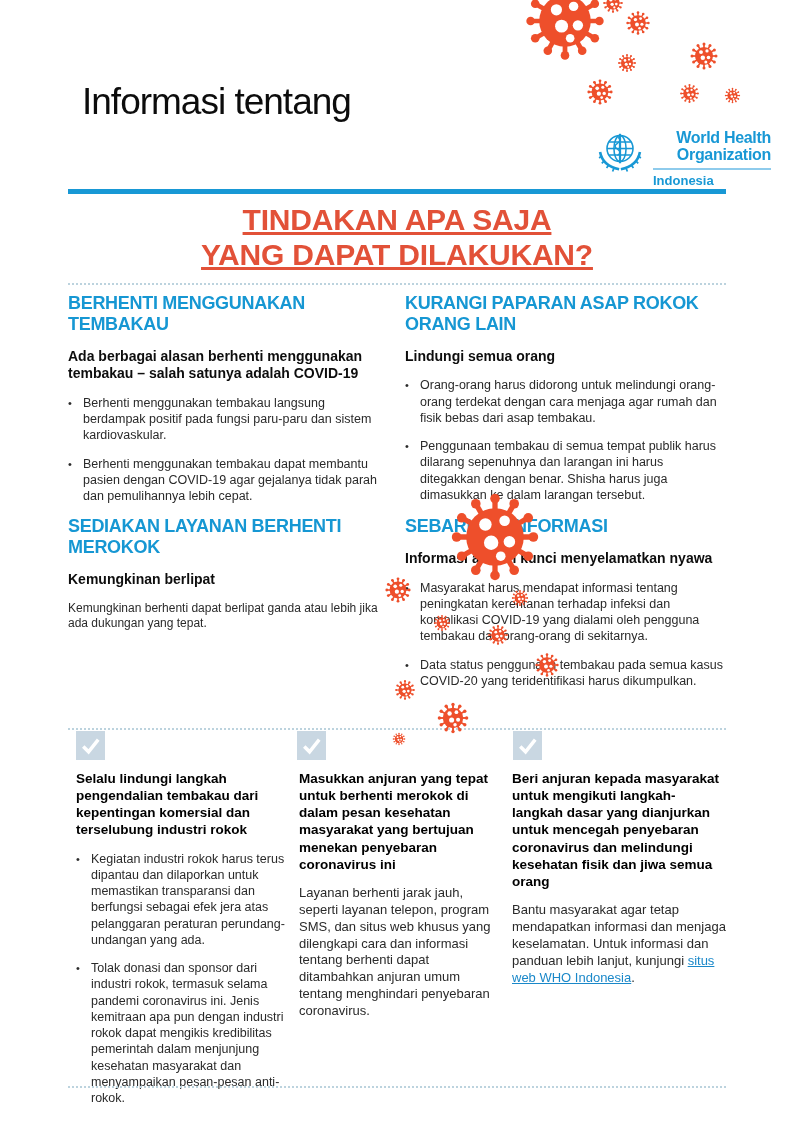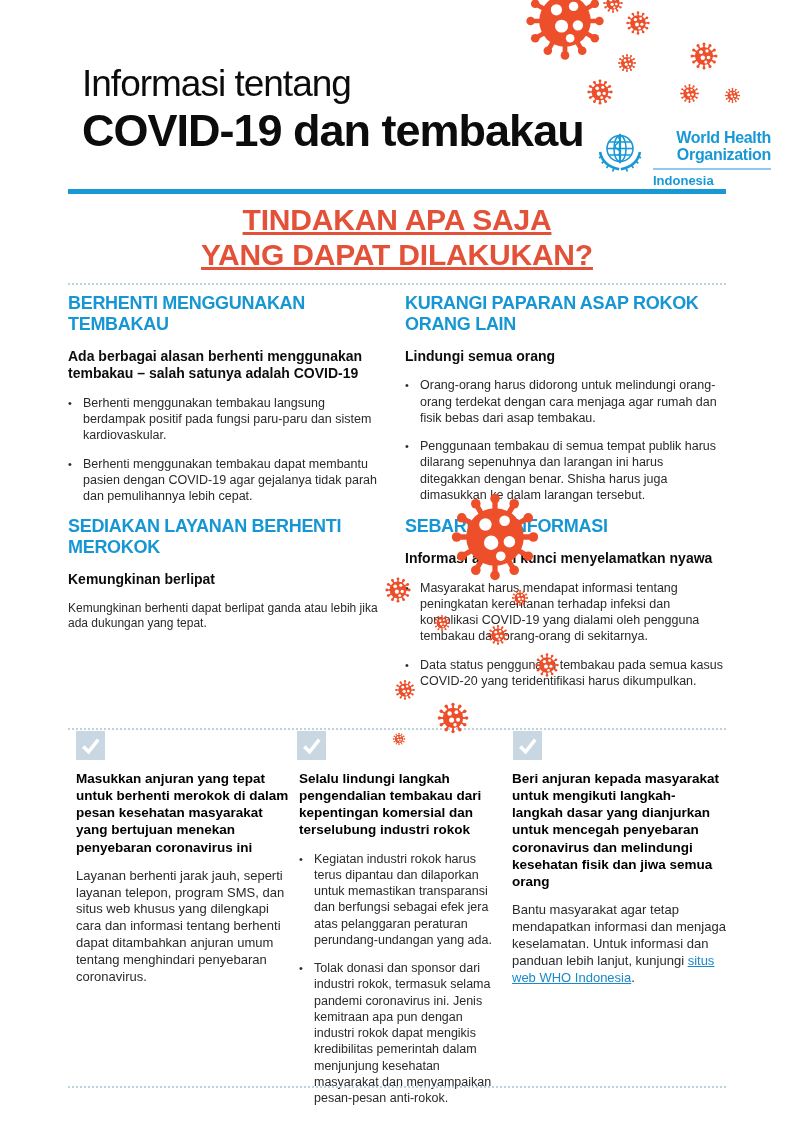--- a/index.html
+++ b/index.html
@@ -1,20 +1,20 @@
 <!DOCTYPE html>
 <html><head>
 <meta charset="utf-8">
 <style>
   html,body{margin:0;padding:0;background:#ffffff;}
   .page{position:relative;width:794px;height:1123px;background:#fff;overflow:hidden;
         font-family:"Liberation Sans", sans-serif;color:#2a2a2a;}
 
   
-  .header-title{position:absolute;left:82px;top:62px;color:#0c0c0c;letter-spacing:-1px;}
+  .header-title{position:absolute;left:82px;top:80px;color:#0c0c0c;letter-spacing:-1px;}
   .header-title .t1{font-size:37px;font-weight:400;line-height:1.2;}
   .header-title .t2{font-size:45px;font-weight:700;line-height:1.1;}
   .who-logo{position:absolute;left:594px;top:126px;width:190px;display:flex;}
   .who-emblem{width:52px;height:52px;flex:0 0 52px;}
   .who-text{margin-left:7px;padding-top:4px;}
   .who-text .org{color:#1898d5;font-size:16px;font-weight:700;line-height:1.05;letter-spacing:-0.3px;text-align:right;}
   .who-divider{height:2px;background:#8ecbec;width:118px;margin:4px 0 3px 0;}
   .who-text .country{color:#1898d5;font-size:13px;font-weight:700;}
   .blue-bar{position:absolute;left:68px;top:189px;width:658px;height:5px;background:#1898d5;}
 
@@ -47,21 +47,20 @@
   
   .virus{position:absolute;pointer-events:none;}
 </style>
 </head>
 <body>
 
 <div class="page">
 
   <div class="header-title">
     <div class="t1">Informasi tentang</div>
-    <div class="t2">COVID-19 dan tembakau</div>
   </div>
 
   <div class="who-logo">
     <svg class="who-emblem" viewBox="0 0 60 60">
       <g stroke="#1898d5" fill="none" stroke-width="1.8">
         <circle cx="30" cy="26" r="15"></circle>
         <path d="M15 26 h30"></path>
         <path d="M17.5 18.5 h25 M17.5 33.5 h25"></path>
         <ellipse cx="30" cy="26" rx="7" ry="15"></ellipse>
       </g>
@@ -129,31 +128,31 @@
     <path d="M7.5 16 l5.5 5.5 L23 9" stroke="#fff" stroke-width="3.6" fill="none"></path>
   </svg>
   <svg class="check-icon" style="left:513px;top:731px;" viewBox="0 0 30 30">
     <rect width="30" height="30" fill="#c9d7e2"></rect>
     <path d="M7.5 16 l5.5 5.5 L23 9" stroke="#fff" stroke-width="3.6" fill="none"></path>
   </svg>
 
   <div class="actions">
 
     <div class="act">
-      <p class="action-heading">Masukkan anjuran yang tepat untuk berhenti merokok di dalam pesan kesehatan masyarakat yang bertujuan menekan penyebaran coronavirus ini</p>
-      <p class="action-body">Layanan berhenti jarak jauh, seperti layanan telepon, program SMS, dan situs web khusus yang dilengkapi cara dan informasi tentang berhenti dapat ditambahkan anjuran umum tentang menghindari penyebaran coronavirus.</p>
-    </div>
-
-    <div class="act">
       <p class="action-heading">Selalu lindungi langkah pengendalian tembakau dari kepentingan komersial dan terselubung industri rokok</p>
       <div class="abullet">Kegiatan industri rokok harus terus dipantau dan dilaporkan untuk memastikan transparansi dan berfungsi sebagai efek jera atas pelanggaran peraturan perundang-undangan yang ada.</div>
       <div class="abullet">Tolak donasi dan sponsor dari industri rokok, termasuk selama pandemi coronavirus ini. Jenis kemitraan apa pun dengan industri rokok dapat mengikis kredibilitas pemerintah dalam menjunjung kesehatan masyarakat dan menyampaikan pesan-pesan anti-rokok.</div>
     </div>
 
     <div class="act">
+      <p class="action-heading">Masukkan anjuran yang tepat untuk berhenti merokok di dalam pesan kesehatan masyarakat yang bertujuan menekan penyebaran coronavirus ini</p>
+      <p class="action-body">Layanan berhenti jarak jauh, seperti layanan telepon, program SMS, dan situs web khusus yang dilengkapi cara dan informasi tentang berhenti dapat ditambahkan anjuran umum tentang menghindari penyebaran coronavirus.</p>
+    </div>
+
+    <div class="act">
       <p class="action-heading">Beri anjuran kepada masyarakat untuk mengikuti langkah-langkah dasar yang dianjurkan untuk mencegah penyebaran coronavirus dan melindungi kesehatan fisik dan jiwa semua orang</p>
       <p class="action-body"><span>Bantu masyarakat agar tetap mendapatkan informasi dan menjaga keselamatan. Untuk informasi dan panduan lebih lanjut, kunjungi </span><span class="link">situs web WHO Indonesia</span><span>.</span></p>
     </div>
   </div>
 
   <div class="dotted dot3"></div>
 
   <div id="virus-layer">
       <svg viewBox="0 0 100 100" class="virus" style="left: 522px; top: -22px; width: 86px; height: 86px;">
         <g>

